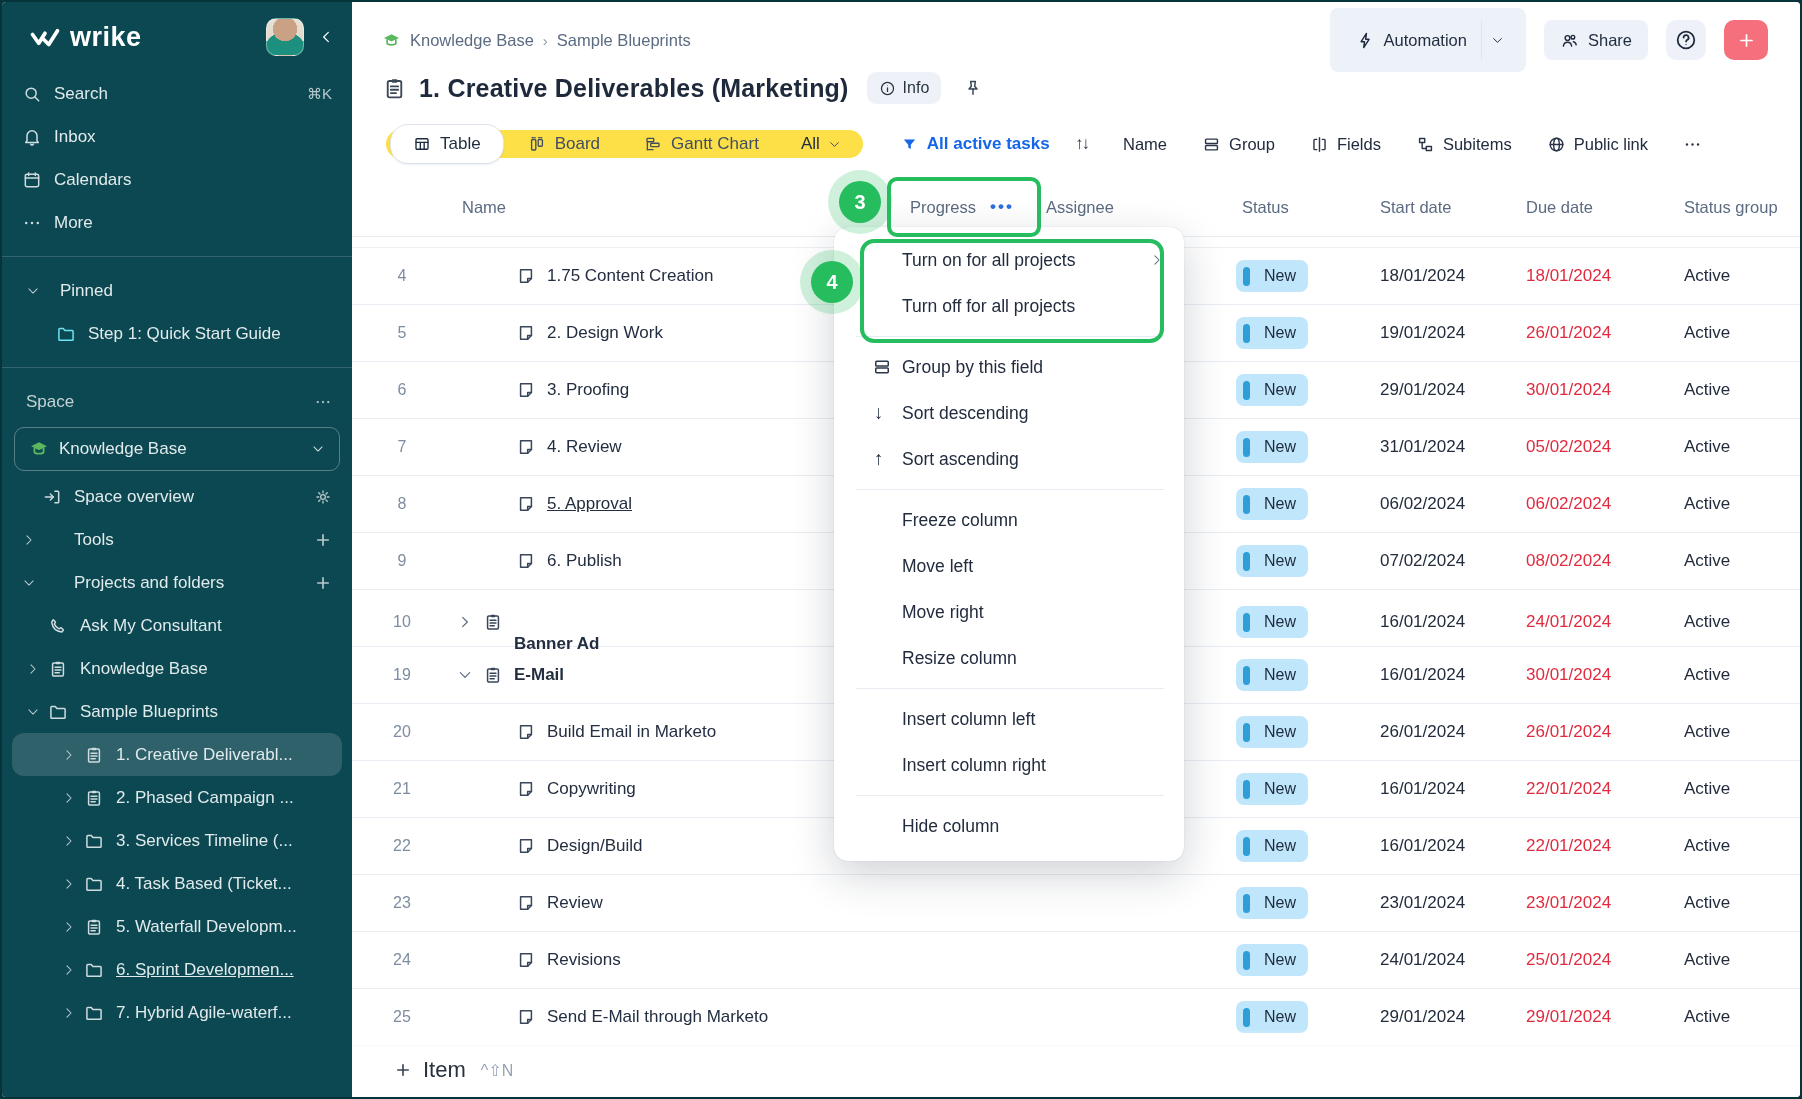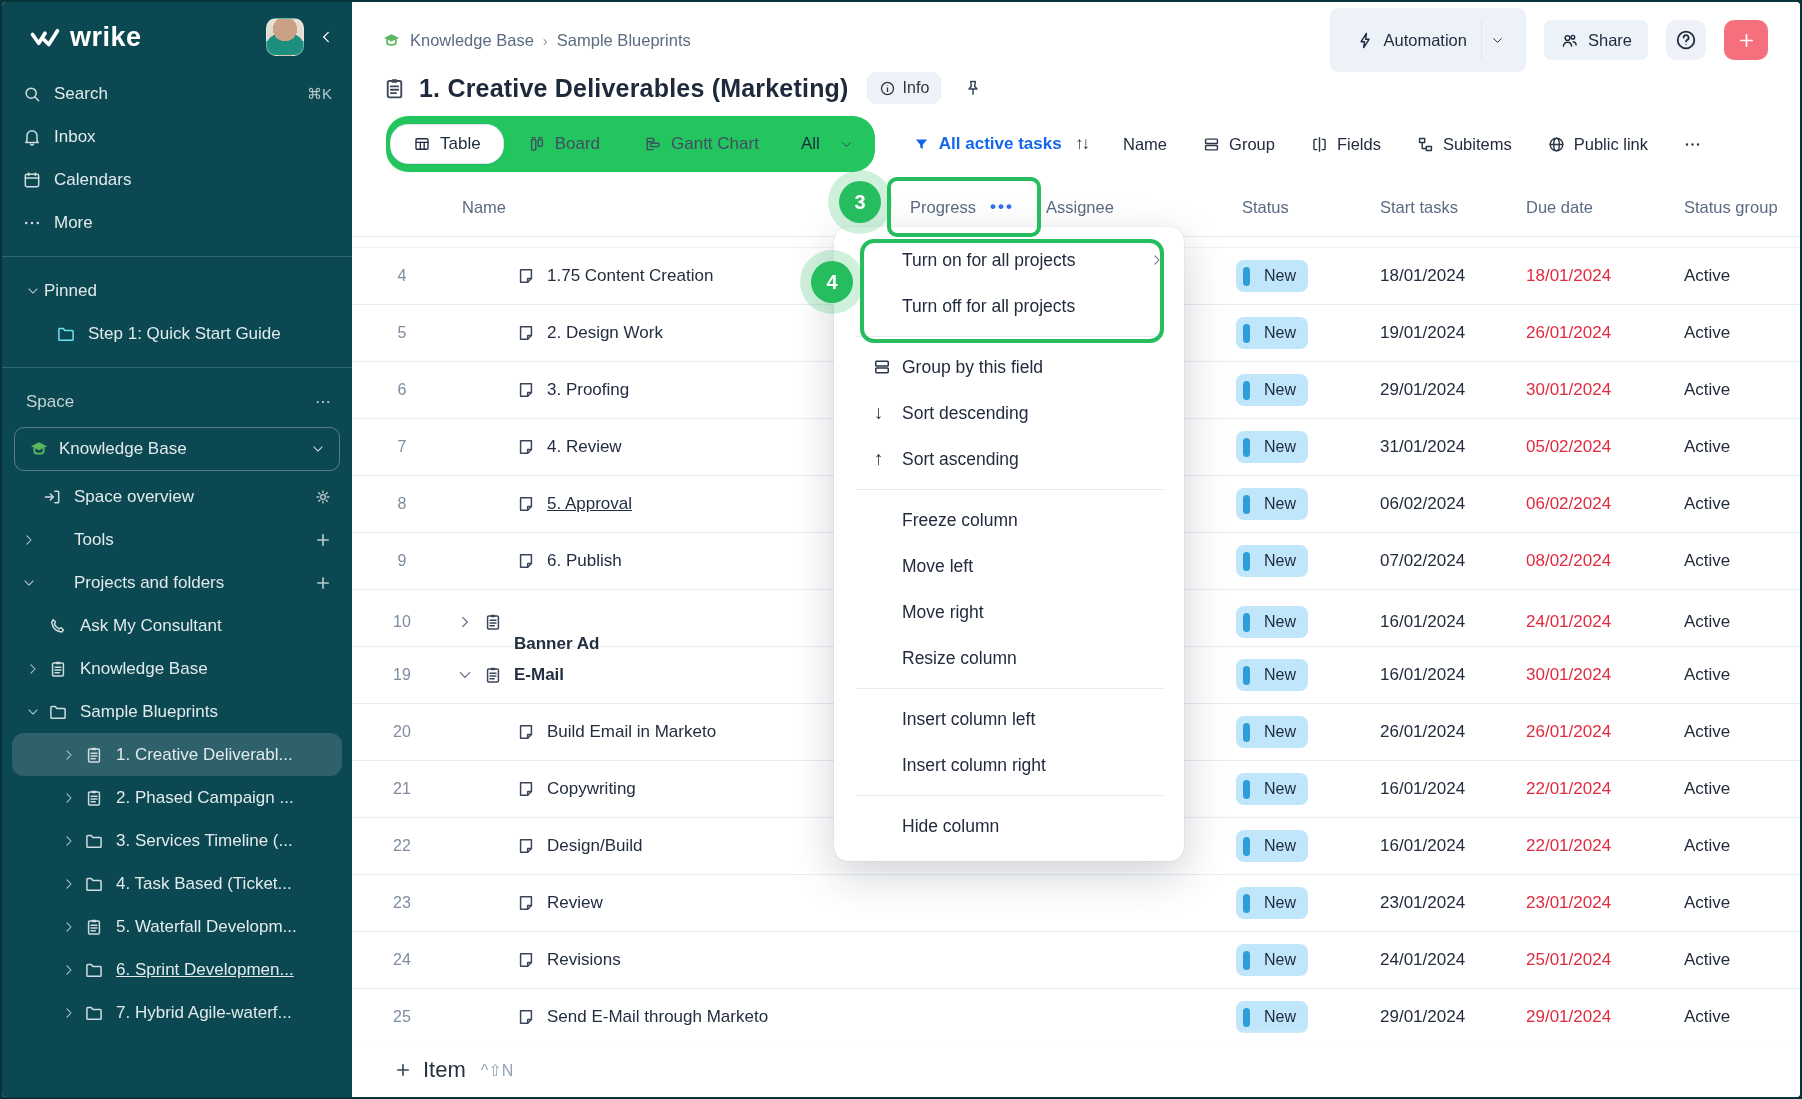--- a/index.html
+++ b/index.html
@@ -54,25 +54,25 @@
   .btn-plus .ic{width:19px;height:19px;color:#fff;}
 
   .title-row{display:flex;align-items:center;gap:12px;padding:6px 30px 0 30px;height:44px;}
   .title-row .doc-ic{width:25px;height:25px;color:#3c4758;}
   .page-title{font-size:25px;font-weight:bold;color:#1e2a3c;letter-spacing:.2px;}
   .chip{background:#eef1f7;border-radius:9px;height:32px;display:flex;align-items:center;gap:7px;padding:0 12px;font-size:16px;color:#2a3542;margin-left:6px;cursor:pointer;}
   .chip .ic{width:17px;height:17px;}
   .pin{width:20px;height:20px;color:#39465a;margin-left:10px;cursor:pointer;}
 
   .toolbar{display:flex;align-items:center;margin:12px 0 0 34px;height:44px;padding-right:90px;}
-  .tabs{background:#22c55e;border-radius:22px;height:56px;display:flex;align-items:center;padding:0 2px;}
+  .tabs{background:#fde047;border-radius:22px;height:28px;display:flex;align-items:center;padding:0 2px;}
   .tab{display:flex;align-items:center;gap:9px;padding:0 22px;height:44px;font-size:17px;color:#414d61;cursor:pointer;}
   .tab .ic{width:18px;height:18px;}
   .tab.active{background:#fff;border:1px solid #dde4ee;border-radius:18px;height:38px;margin:0 2px;color:#1f2b3e;box-shadow:0 1px 2px rgba(30,42,60,.08);}
-  .tab-all{display:flex;align-items:center;gap:20px;padding:0 20px;font-size:17px;color:#1f2b3e;cursor:pointer;}
+  .tab-all{display:flex;align-items:center;gap:8px;padding:0 20px;font-size:17px;color:#1f2b3e;cursor:pointer;}
   .tab-all .ic{width:13px;height:13px;color:#3c4758;}
   .filter{display:flex;align-items:center;gap:9px;margin-left:38px;color:#1566e8;font-size:17px;font-weight:bold;cursor:pointer;}
   .filter .ic{width:17px;height:17px;}
   .tb-actions{margin-left:auto;display:flex;align-items:center;gap:27px;}
   .tb-item{display:flex;align-items:center;gap:8px;font-size:16.5px;color:#222c3e;cursor:pointer;}
   .tb-item .ic{width:19px;height:19px;color:#2a3648;}
   .tb-item .glyph{font-size:17px;color:#2a3648;letter-spacing:-2px;}
 
   
   .grid{display:grid;grid-template-columns:100px 26px 416px 146px 190px 142px 146px 146px 1fr;align-items:center;}
@@ -187,21 +187,21 @@
             <circle cx="12" cy="12" r="1.5" fill="currentColor" stroke="none"></circle>
             <circle cx="19" cy="12" r="1.5" fill="currentColor" stroke="none"></circle>
           </svg>
         </span>
         <span>More</span>
         <span class="kbd"></span>
       </div>
 
     <div class="sdiv"></div>
 
-    <div class="srow" style="padding-left:24px;gap:4px;">
+    <div class="srow" style="padding-left:24px;gap:20px;">
       <span class="chev">
           <svg viewBox="0 0 24 24" fill="none" stroke="currentColor" stroke-width="1.8" stroke-linecap="round" stroke-linejoin="round" style="width:100%;height:100%;display:block;">
             <polyline points="5 8.5 12 15.5 19 8.5"></polyline>
           </svg>
         </span>
       <span>Pinned</span>
     </div>
 
       <div class="srow" style="padding-left:54px;">
         <span class="ic cyan">
@@ -661,21 +661,21 @@
 
     <div class="grid thead">
       <div></div>
       <div class="cname">Name</div>
       <div class="cprog">
         <span>Progress</span>
         <span class="dots">•••</span>
       </div>
       <div class="cassign">Assignee</div>
       <div class="cstatus">Status</div>
-      <div class="cdate">Start tasks</div>
+      <div class="cdate">Start date</div>
       <div class="cdate">Due date</div>
       <div class="cgroup">Status group</div>
     </div>
     <div class="sliver"></div>
 
     <div>
 
         <div class="grid trow">
           <div class="num">4</div>
           <div>

